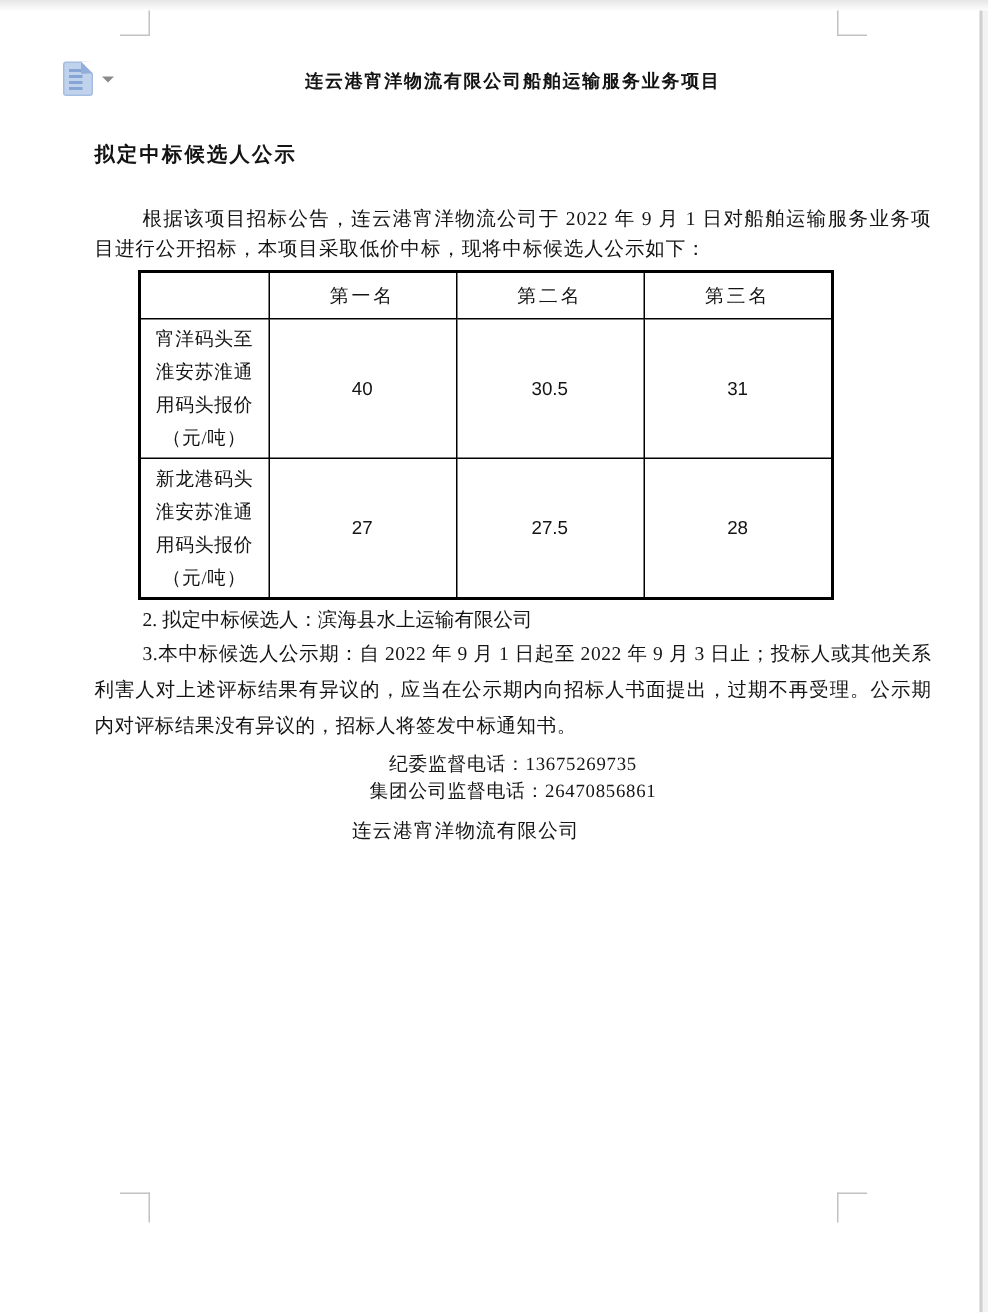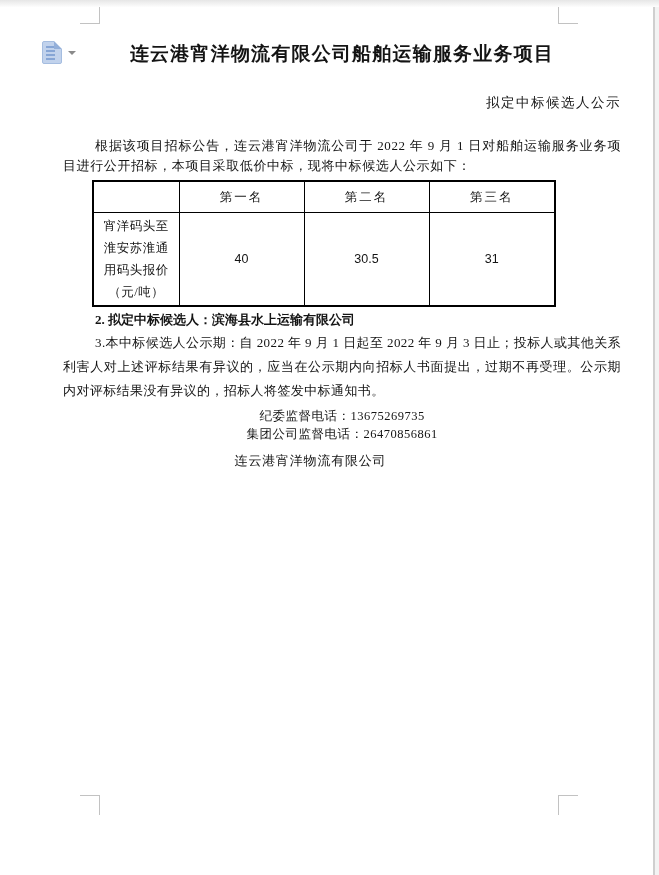--- a/index.html
+++ b/index.html
@@ -30,40 +30,40 @@
     background:#c1d2ec; border:1px solid #a5bde0; border-radius:2px; }
   .paste-icon .lines { position:absolute; left:3px; top:4px; width:9px; height:2px;
     background:#86a5d5; box-shadow:0 4px 0 #86a5d5, 0 8px 0 #86a5d5, 0 12px 0 #86a5d5; }
   .paste-icon .fold { position:absolute; top:-1px; right:-1px; width:0; height:0;
     border:4px solid; border-color:#ffffff #ffffff #93afd9 #93afd9; }
   .caret { position:absolute; right:2px; top:10px; width:0; height:0;
     border-left:4px solid transparent; border-right:4px solid transparent;
     border-top:4px solid #8a8a8a; }
   
   .content { position:absolute; left:63px; top:0; width:558px; font-size:13px; line-height:20px; }
-  .doc-title { margin:44px 0 0 0; font-size:19px; font-weight:bold; text-align:center;
+  .doc-title { margin:44px 0 0 0; font-size:12px; font-weight:bold; text-align:center;
     letter-spacing:1.2px; line-height:20px; }
-  .doc-subtitle { margin:30px 0 0 0; font-size:13.5px; font-weight:normal; text-align:right;
+  .doc-subtitle { margin:30px 0 0 0; font-size:13.5px; font-weight:bold; text-align:left;
     letter-spacing:1.5px; line-height:18px; }
   .intro { margin:24px 0 0 0; text-indent:32px; text-align:justify; letter-spacing:0.6px; }
   .sec1 { margin:0; text-indent:32px; letter-spacing:0.6px; }
   table.bid { margin:4px 0 0 29px; width:462px; border-collapse:collapse; table-layout:fixed;
     border:2px solid #000;padding-left:19px; }
   table.bid td { border:1px solid #000; text-align:center; vertical-align:middle;
     font-size:12.5px; padding:2px 4px; }
   tr.hrow td { height:26px; letter-spacing:2px; }
   tr.namesrow td { height:75px; }
   tr.price1 td { height:86px; }
   tr.price2 td { height:87px; }
   td.c-namehead { line-height:26px; letter-spacing:1px; }
   td.c-company { line-height:30px; letter-spacing:1px; padding:2px 6px; }
   td.c-label { text-align:justify; line-height:22px; font-size:12px; letter-spacing:0.5px;
     padding:2px 3px; word-break:break-all; }
   td.c-num { font-family:"Liberation Sans","DejaVu Sans",sans-serif; font-size:12.5px; }
-  .item2 { margin:4px 0 0 0; text-indent:32px; line-height:18px;font-weight:bold; }
+  .item2 { margin:4px 0 0 0; text-indent:32px; line-height:18px; }
   .item3 { margin:2px 0 0 0; text-indent:32px; line-height:24px; text-align:justify;
     letter-spacing:0.4px; }
   .phones { margin:4px 0 0 0; font-size:12.5px; line-height:18px; letter-spacing:0.5px;text-align:center; }
   .phones p { margin:0; }
   .sig-block { margin:8px 0 0 0; text-align:center; padding-right:63px; line-height:20px;
     letter-spacing:0.8px; }
   .sig-block p { margin:0; }
 </style>
 </head>
 <body>
@@ -106,20 +106,26 @@
         <td>第一名</td>
         <td>第二名</td>
         <td>第三名</td>
       </tr>
       <tr class="price1">
         <td class="c-label">宵洋码头至淮安苏淮通用码头报价（元/吨）</td>
         <td class="c-num">40</td>
         <td class="c-num">30.5</td>
         <td class="c-num">31</td>
       </tr>
+      <tr class="price2">
+        <td class="c-label">新龙港码头淮安苏淮通用码头报价（元/吨）</td>
+        <td class="c-num">27</td>
+        <td class="c-num">27.5</td>
+        <td class="c-num">28</td>
+      </tr>
     </tbody>
       </table>
 
     <p class="item2">2. 拟定中标候选人：滨海县水上运输有限公司</p>
     <p class="item3">3.本中标候选人公示期：自 2022 年 9 月 1 日起至 2022 年 9 月 3 日止；投标人或其他关系利害人对上述评标结果有异议的，应当在公示期内向招标人书面提出，过期不再受理。公示期内对评标结果没有异议的，招标人将签发中标通知书。</p>
 
     <div class="phones">
       <p>纪委监督电话：13675269735</p>
       <p>集团公司监督电话：26470856861</p>
     </div>

